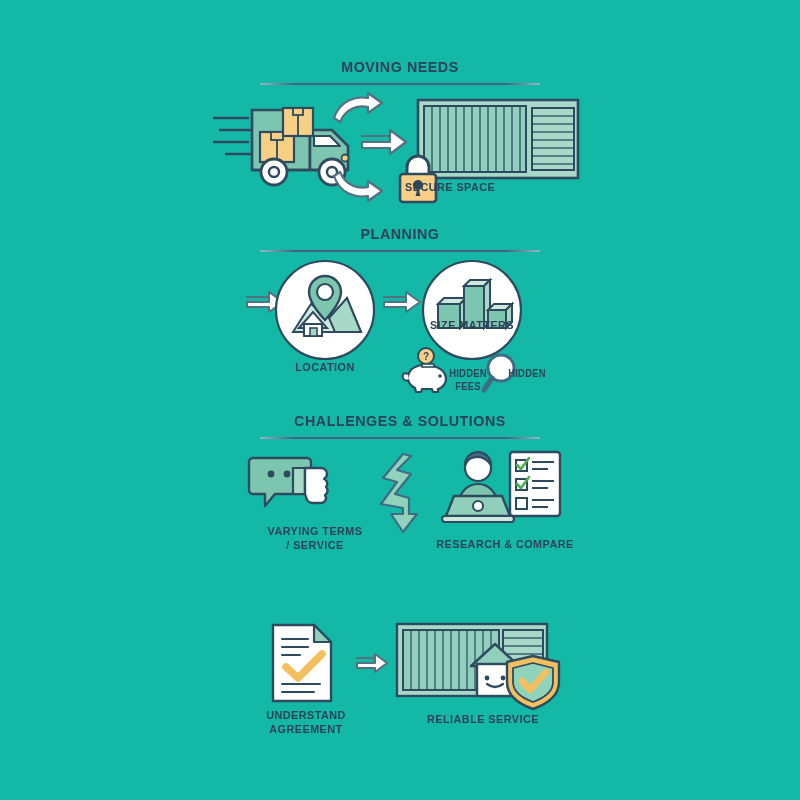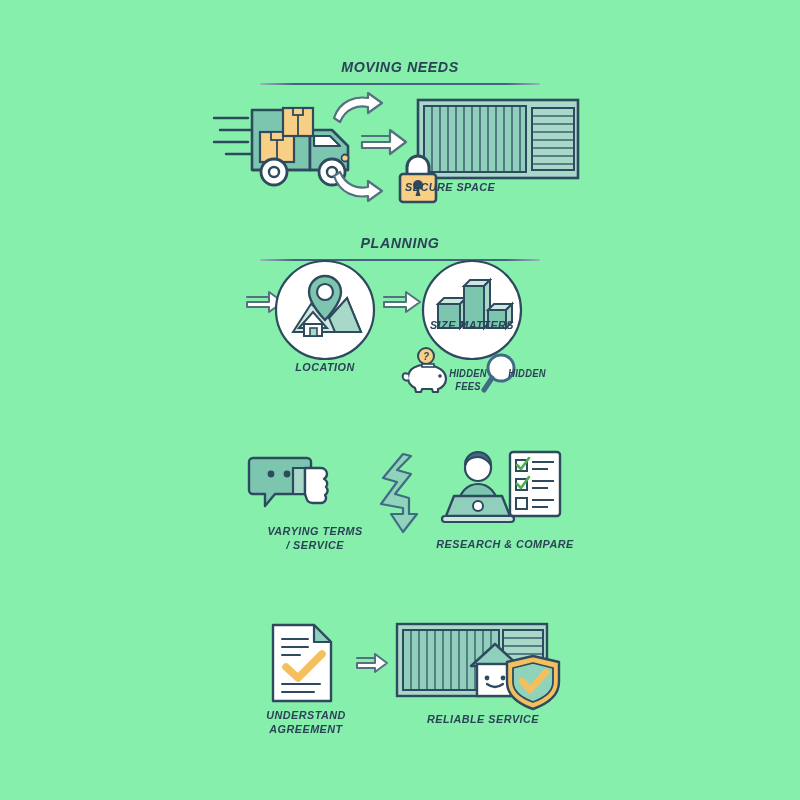--- a/index.html
+++ b/index.html
@@ -6,23 +6,22 @@
   * { box-sizing: border-box; }
   html, body {
     margin: 0; padding: 0;
     width: 800px; height: 800px;
     background: #ffffff;
     font-family: "Liberation Sans", sans-serif;
   }
   #infographic {
     position: relative;
     width: 800px; height: 800px;
-    background: #86efac;
+    background: #14b8a6;
     overflow: hidden;
-    font-style: italic;
   }
 
   
   .section { position: absolute; left: 0; width: 800px; }
   .sec-title {
     text-align: center;
     font-size: 15.5px;
     font-weight: 700;
     letter-spacing: 0.6px;
     color: #2c4257;
@@ -145,21 +144,21 @@
     <svg width="46" height="52" viewBox="0 0 46 52">
       <path d="M12 22 V15 a11 11 0 0 1 22 0 V22" fill="#ffffff" stroke="#2e4a5e" stroke-width="3"></path>
       <rect x="5" y="22" width="36" height="28" rx="3" fill="#f7cf85" stroke="#2e4a5e" stroke-width="2.6"></rect>
       <circle cx="23" cy="33" r="5" fill="#2e4a5e"></circle>
       <path d="M23 35 L20.5 44 H25.5 Z" fill="#2e4a5e"></path>
     </svg>
   </div>
 
   <div class="cap" style="left:400px; top:180px; width:170px; text-align:left">SECURE SPACE</div>
 
-  <div class="section" style="top:234px">
+  <div class="section" style="top:225px">
     <div class="sec-title">PLANNING</div>
     <div class="sec-rule"></div>
   </div>
 
   <div class="art" style="left:245px; top:290px">
     <svg width="40" height="24" viewBox="0 0 40 24">
       <path d="M2 7 H24 V2 L38 12 L24 22 V17 H2 V12 H24 V7 Z" fill="#ffffff" stroke="#55707f" stroke-width="2" stroke-linejoin="round"></path>
     </svg>
   </div>
 
@@ -217,20 +216,24 @@
 
   <div class="art" style="left:481px; top:352px">
     <svg width="44" height="44" viewBox="0 0 44 44">
       <circle cx="20" cy="16" r="13" fill="#ffffff" stroke="#3f6b85" stroke-width="3"></circle>
       <line x1="11" y1="26" x2="3" y2="38" stroke="#3f6b85" stroke-width="5" stroke-linecap="round"></line>
     </svg>
   </div>
 
   <div class="cap small" style="left:492px; top:368px; width:70px">HIDDEN</div>
 
+  <div class="section" style="top:412px">
+    <div class="sec-title">CHALLENGES &amp; SOLUTIONS</div>
+    <div class="sec-rule"></div>
+  </div>
 
   <div class="art" style="left:249px; top:452px">
     <svg width="88" height="66" viewBox="0 0 88 66">
       <path d="M4 6 H58 a4 4 0 0 1 4 4 V38 a4 4 0 0 1 -4 4 H26 L16 54 V42 H4 a4 4 0 0 1 -4 -4 V10 A4 4 0 0 1 4 6 Z" fill="#7cc6b0" stroke="#2e4a5e" stroke-width="2.4" stroke-linejoin="round"></path>
       <circle cx="22" cy="22" r="3.4" fill="#2e4a5e"></circle>
       <circle cx="38" cy="22" r="3.4" fill="#2e4a5e"></circle>
       <path d="M44 16 H56 V42 H44 Z" fill="#a8d8c8" stroke="#2e4a5e" stroke-width="2.2"></path>
       <path d="M56 16 H72 a6 6 0 0 1 6 6 a6 6 0 0 1 -3 5 a5 5 0 0 1 2 8 a5 5 0 0 1 -1 8 a5 5 0 0 1 -4 8 H64 C58 51 58 48 56 42 Z" fill="#ffffff" stroke="#2e4a5e" stroke-width="2.4" stroke-linejoin="round"></path>
     </svg>
   </div>

